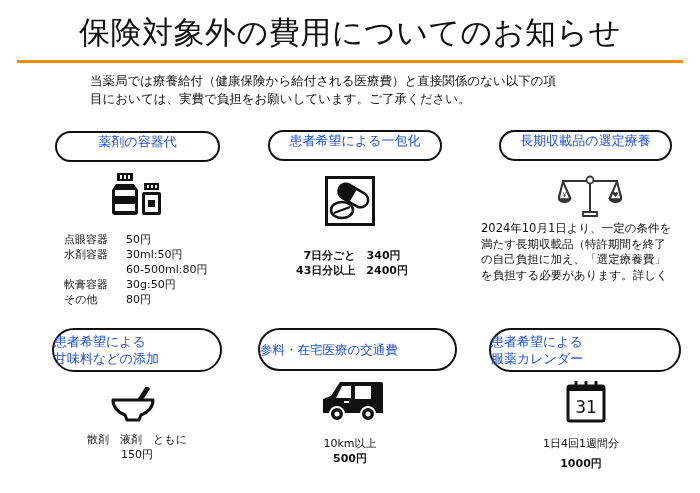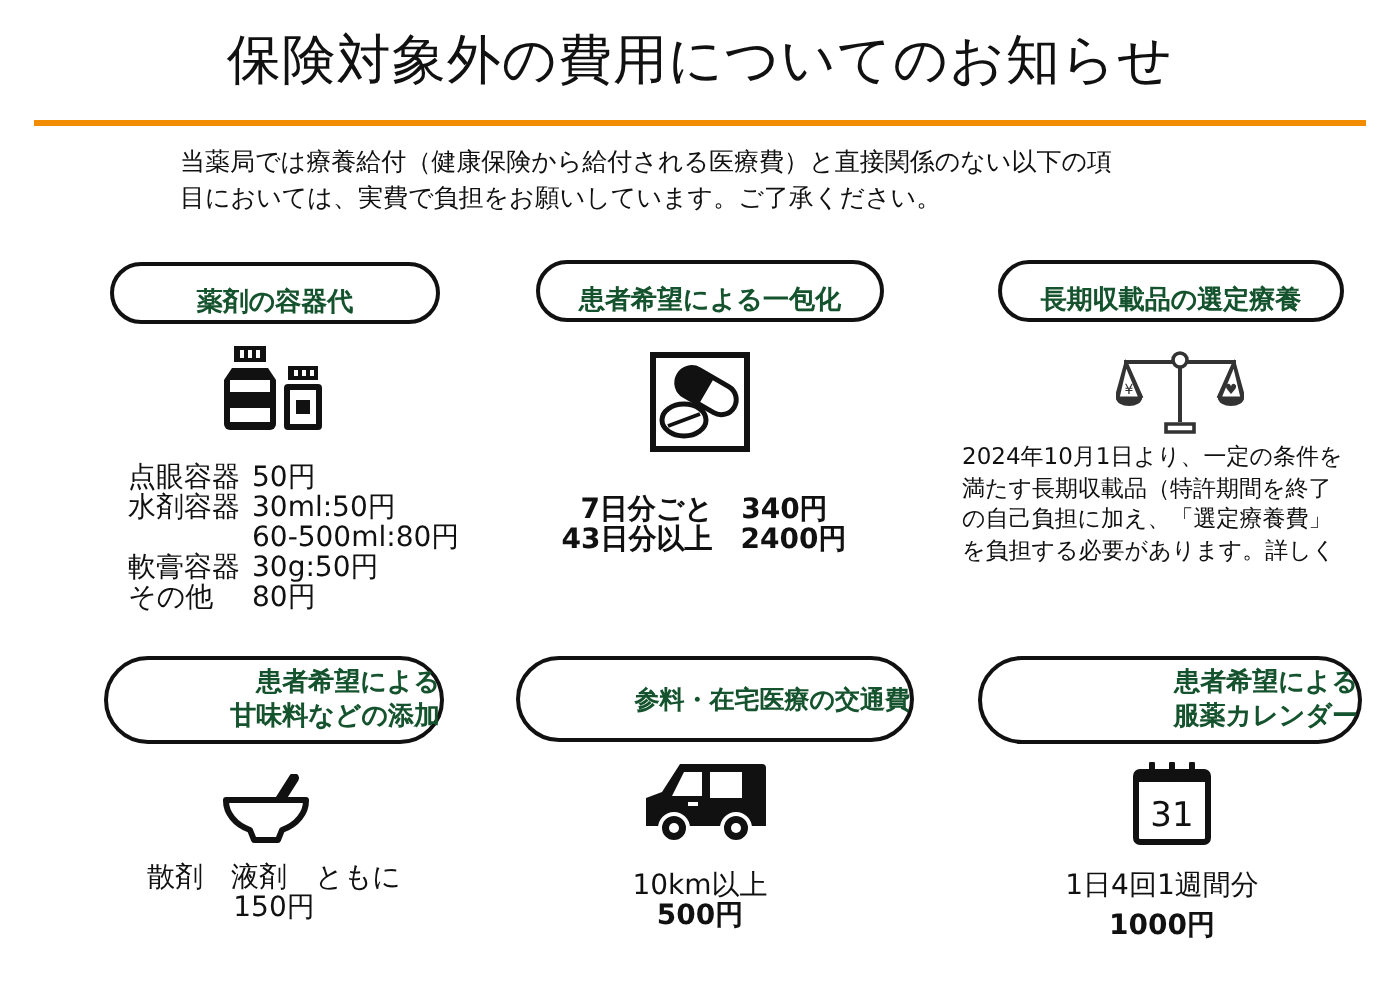--- a/index.html
+++ b/index.html
@@ -1,26 +1,26 @@
 <!DOCTYPE html>
 <html><head>
 <meta charset="utf-8">
 <style>
   html, body { margin:0; padding:0; background:#ffffff; }
   body { width:700px; height:493px; position:relative; overflow:hidden;
          font-family:"DejaVu Sans", "Liberation Sans", sans-serif; color:#111; }
   .abs { position:absolute; }
-  .title { left:0; width:700px; top:12px; text-align:center; font-size:27px; letter-spacing:0.5px; color:#111; font-weight:normal; }
+  .title { left:0; width:700px; top:12px; text-align:center; font-size:31px; letter-spacing:0.5px; color:#111; font-weight:normal; }
   .rule { left:17px; width:666px; top:60px; height:3px; background:#f28c00; }
   .intro { left:90px; top:72px; width:560px; font-size:12.5px; line-height:18px; color:#111; }
   .pill { border:2px solid #111; border-radius:24px; box-sizing:border-box;
-          display:flex; align-items:flex-end; justify-content:center; text-align:center;
-          font-size:13px; line-height:17px; font-weight:bold; color:#14532d; background:#fff; }
+          display:flex; align-items:flex-start; justify-content:center; text-align:center;
+          font-size:13px; line-height:17px; font-weight:normal; color:#1d4ed8; background:#fff; }
   .icon { display:flex; align-items:center; justify-content:center; }
-  .txt { font-size:14px; line-height:15px; color:#111; }
+  .txt { font-size:11px; line-height:15px; color:#111; }
   .center { text-align:center; }
   .row { display:flex; }
   .row .k { width:62px; }
   .bold { font-weight:bold; }
 </style>
 </head>
 <body>
 
 <div class="abs title">保険対象外の費用についてのお知らせ</div>
 <div class="abs rule"></div>

